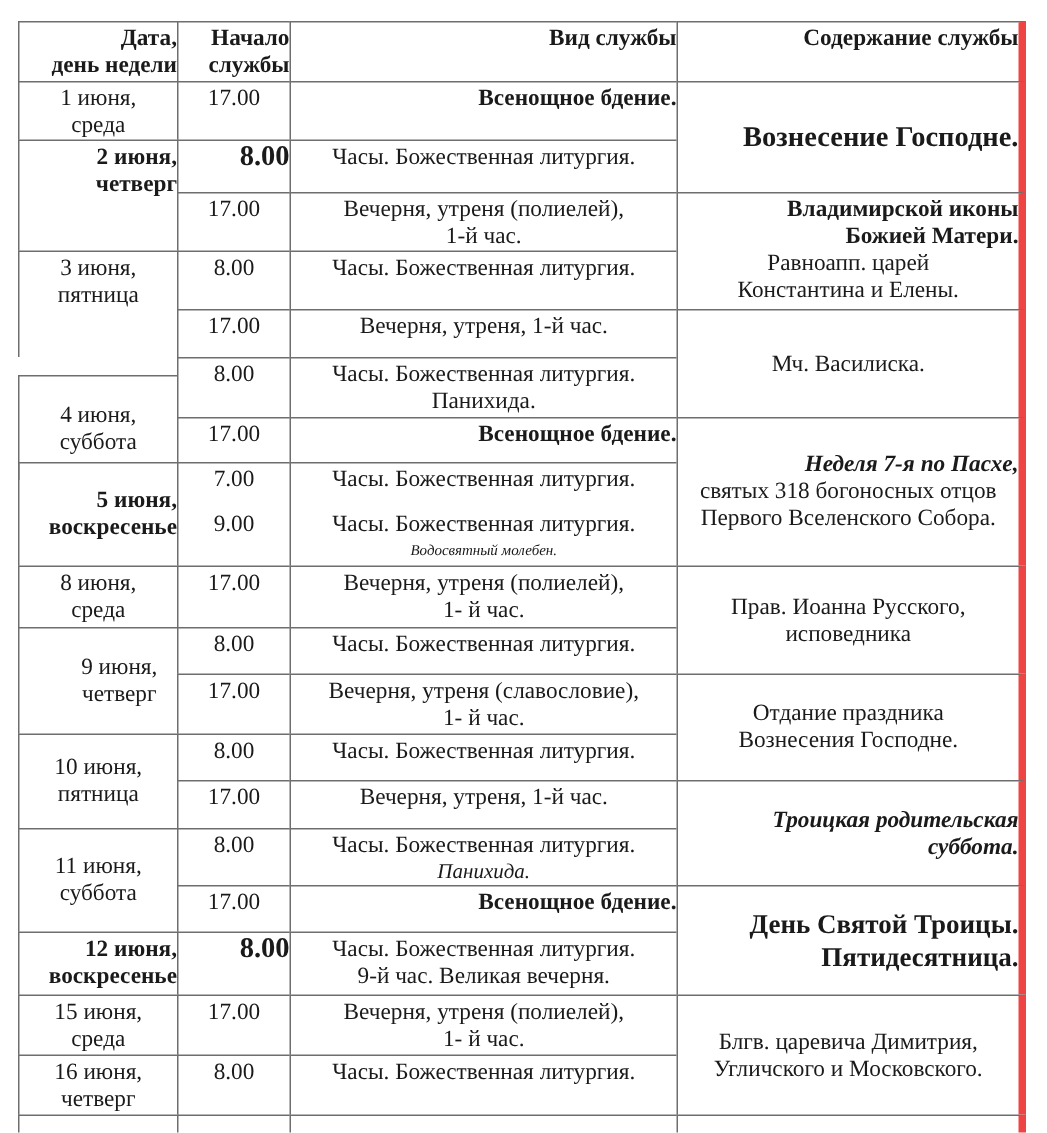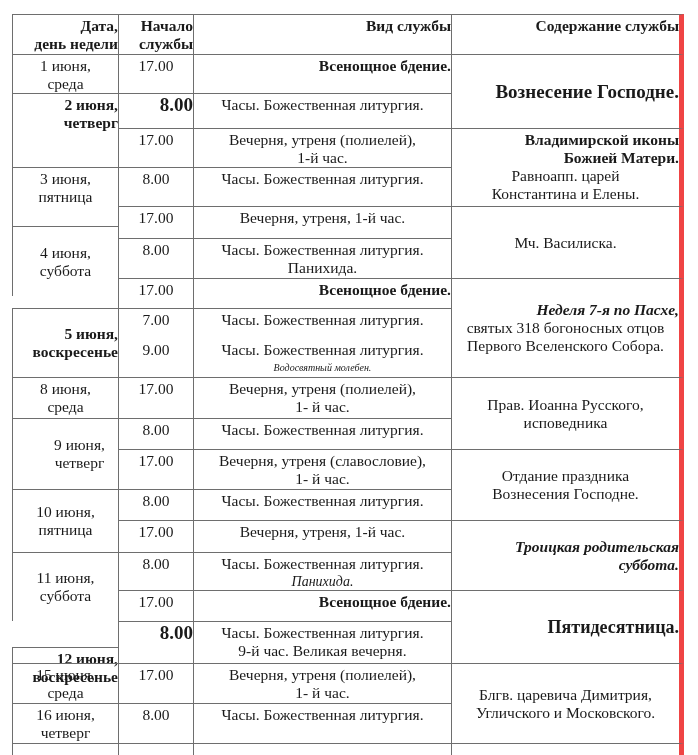--- a/index.html
+++ b/index.html
@@ -52,21 +52,21 @@
 
   <div class="cell" style="left:0;top:153px;width:106px;height:71px;">
     <span class="line">3 июня,</span>
     <span class="line">пятница</span>
   </div>
   <div class="cell" style="left:106px;top:153px;width:75px;height:39px;">8.00</div>
   <div class="cell" style="left:181px;top:153px;width:258px;height:39px;">Часы. Божественная литургия.</div>
   <div class="cell" style="left:106px;top:192px;width:75px;height:32px;">17.00</div>
   <div class="cell" style="left:181px;top:192px;width:258px;height:32px;">Вечерня, утреня, 1-й час.</div>
 
-  <div class="cell mid" style="left:0;top:212px;width:106px;height:70px;">
+  <div class="cell mid" style="left:0;top:236px;width:106px;height:70px;">
     <span class="line">4 июня,</span>
     <span class="line">суббота</span>
   </div>
   <div class="cell" style="left:106px;top:224px;width:75px;height:40px;">8.00</div>
   <div class="cell" style="left:181px;top:224px;width:258px;height:40px;">
     <span class="line">Часы. Божественная литургия.</span>
     <span class="line">Панихида.</span>
   </div>
   <div class="cell" style="left:106px;top:264px;width:75px;height:30px;">17.00</div>
   <div class="cell b" style="left:181px;top:264px;width:258px;height:30px;">Всенощное бдение.</div>
@@ -121,21 +121,21 @@
     <span class="line">суббота</span>
   </div>
   <div class="cell" style="left:106px;top:538px;width:75px;height:38px;">8.00</div>
   <div class="cell" style="left:181px;top:538px;width:258px;height:38px;">
     <span class="line">Часы. Божественная литургия.</span>
     <span class="line i" style="font-size:14px;">Панихида.</span>
   </div>
   <div class="cell" style="left:106px;top:576px;width:75px;height:31px;">17.00</div>
   <div class="cell b" style="left:181px;top:576px;width:258px;height:31px;">Всенощное бдение.</div>
 
-  <div class="cell b" style="left:0;top:607px;width:106px;height:42px;margin-top:26px;">
+  <div class="cell b" style="left:0;top:607px;width:106px;height:42px;">
     <span class="line">12 июня,</span>
     <span class="line">воскресенье</span>
   </div>
   <div class="cell b big" style="left:106px;top:607px;width:75px;height:42px;">8.00</div>
   <div class="cell" style="left:181px;top:607px;width:258px;height:42px;">
     <span class="line">Часы. Божественная литургия.</span>
     <span class="line">9-й час. Великая вечерня.</span>
   </div>
 
   <div class="cell" style="left:0;top:649px;width:106px;height:40px;">
@@ -186,20 +186,21 @@
     <span class="line">Отдание праздника</span>
     <span class="line">Вознесения Господне.</span>
   </div>
 
   <div class="cell b i mid right" style="left:439px;top:506px;width:233px;height:70px;">
     <span class="line">Троицкая родительская</span>
     <span class="line">суббота.</span>
   </div>
 
   <div class="cell b mid right" style="left:439px;top:576px;width:233px;height:73px;font-size:18px;line-height:22px;">
+    <span class="line">День Святой Троицы.</span>
     <span class="line">Пятидесятница.</span>
   </div>
 
   <div class="cell mid right" style="left:439px;top:649px;width:233px;height:80px;">
     <span class="line">Блгв. царевича Димитрия,</span>
     <span class="line">Угличского и Московского.</span>
   </div>
 </div>
 
 </body></html>

